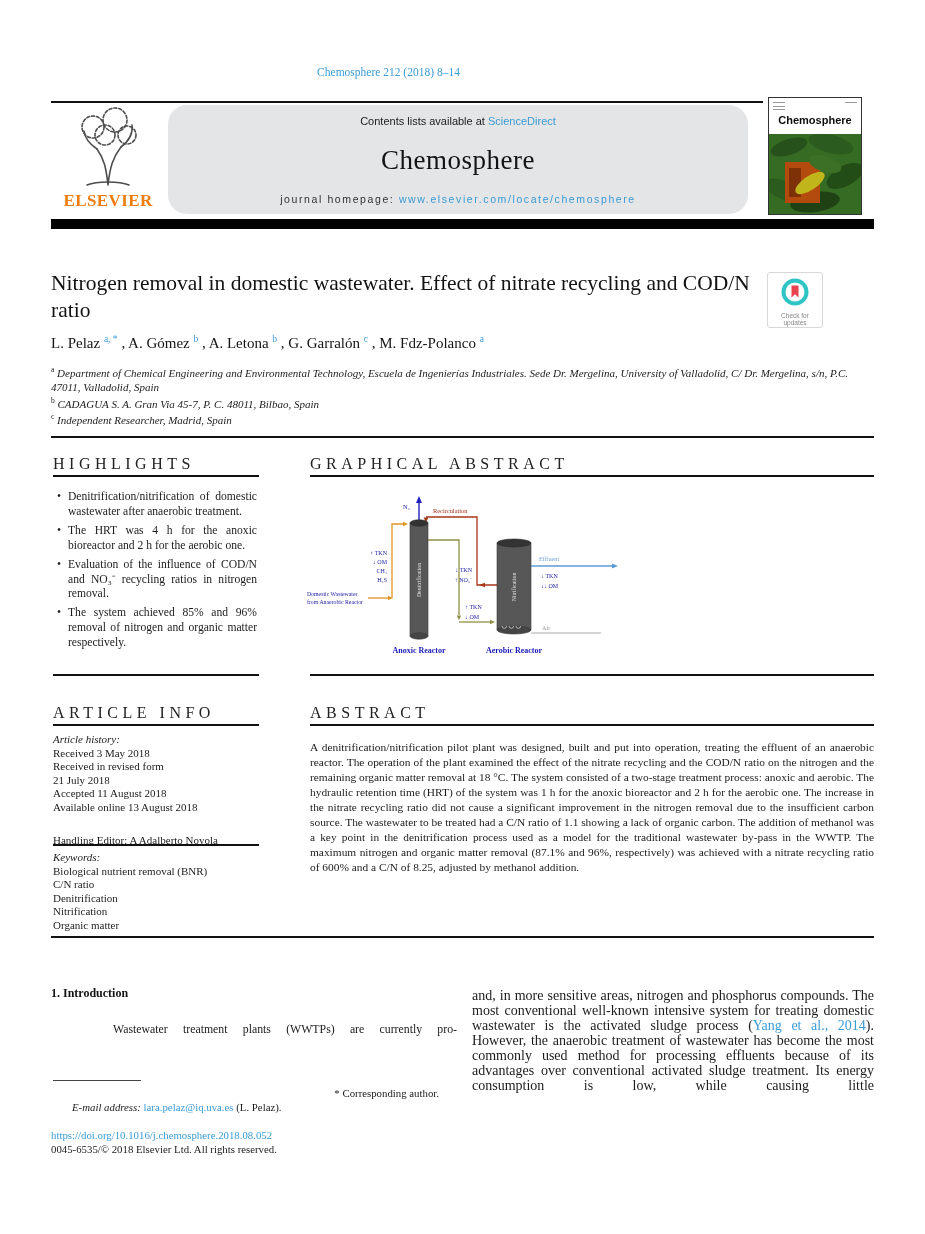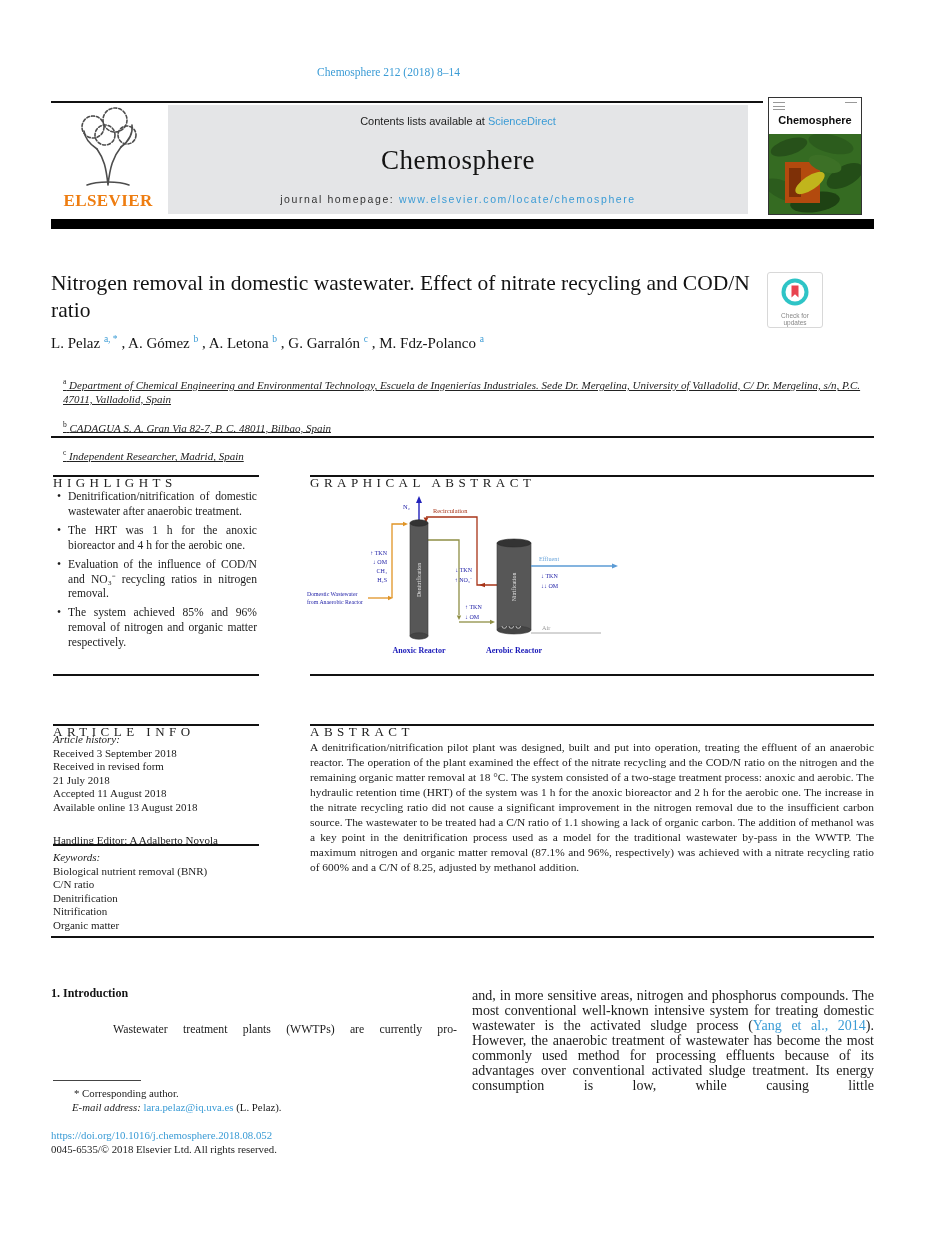--- a/index.html
+++ b/index.html
@@ -6,21 +6,21 @@
   .page{position:relative;width:925px;height:1234px;background:#fff;margin:0 auto;
         font-family:"Liberation Serif",serif;color:#1b1b1b;overflow:hidden;}
   .abs{position:absolute;}
   .blue{color:#3a9bd5;}
   .rule{background:#111;}
   
   .citation{top:66px;left:0;width:777px;text-align:center;font-size:11.5px;color:#3a9bd5;}
   .rule-top{top:101px;left:51px;width:712px;height:2px;}
   .banner{top:105px;left:168px;width:580px;height:109px;background:#e4e5e7;
           display:flex;flex-direction:column;align-items:center;justify-content:space-between;
-          padding:10px 0 9px 0;box-sizing:border-box;}
+          padding:10px 0 9px 0;box-sizing:border-box;border-radius:19px;}
   .contents-line{font-family:"Liberation Sans",sans-serif;font-size:11px;color:#222;}
   .journal-name{font-size:27px;color:#141414;letter-spacing:0.5px;}
   .homepage-line{font-family:"Liberation Sans",sans-serif;font-size:10.5px;letter-spacing:1.6px;color:#333;}
   .elsevier{top:105px;left:51px;width:114px;height:109px;text-align:center;}
   .elsevier-word{font-size:17px;font-weight:bold;color:#ee7d11;letter-spacing:0.4px;margin-top:-2px;}
   .cover{top:97px;left:768px;width:94px;height:118px;border:1px solid #333;box-sizing:border-box;background:#fff;cursor:pointer;}
   .cover-top{position:relative;height:36px;}
   .cover-title{position:absolute;left:0;top:16px;width:100%;text-align:center;
                font-family:"Liberation Sans",sans-serif;font-weight:bold;font-size:11px;color:#0d0d0d;}
   .tiny-bars{position:absolute;width:12px;height:8px;display:flex;flex-direction:column;justify-content:space-between;}
@@ -28,24 +28,24 @@
   .rule-thick{top:219px;left:51px;width:823px;height:10px;background:#000;}
   
   .title{top:270px;left:51px;width:710px;font-size:21.5px;line-height:27px;color:#131313;}
   .badge{top:272px;left:767px;width:54px;height:54px;border:1px solid #d8d8d8;border-radius:3px;
          text-align:center;cursor:pointer;}
   .badge-text{font-family:"Liberation Sans",sans-serif;font-size:6.5px;color:#888;line-height:7px;margin-top:1px;}
   .authors{top:334px;left:51px;width:760px;font-size:15px;color:#141414;}
   .authors .sup{font-size:9.5px;vertical-align:super;color:#3a9bd5;}
   .affils{top:363px;left:51px;width:822px;font-size:11px;font-style:italic;line-height:14px;color:#222;}
   .affils .sup{font-size:7.5px;vertical-align:super;font-style:normal;}
-  .affil{margin:12px;text-decoration:underline;}
+  .affil{margin:0;}
   .rule-mid{top:436px;left:51px;width:823px;height:2px;}
   
-  .sec-head{font-size:13px;letter-spacing:4.5px;color:#222;margin-top:20px;}
+  .sec-head{font-size:16px;letter-spacing:4.5px;color:#222;}
   
   .hl-head{top:455px;left:53px;}
   .hl-rule{top:475px;left:53px;width:206px;height:2px;}
   .hl-list{top:486px;left:53px;width:208px;font-size:11.6px;line-height:14.9px;text-align:justify;}
   .hl-item{position:relative;padding-left:11px;margin:4px;hyphens:manual;}
   .hl-item::before{content:"\2022";position:absolute;left:0;top:0;}
   
   .ga-head{top:455px;left:310px;}
   .ga-rule{top:475px;left:310px;width:564px;height:2px;}
   .rule-hl-bot{top:674px;left:53px;width:206px;height:2px;}
@@ -66,21 +66,21 @@
   .rule-ab-bot{top:936px;left:51px;width:823px;height:2px;}
   
   .intro-head{top:986px;left:51px;font-size:12px;font-weight:bold;color:#131313;}
   .intro-left{top:1022px;left:51px;width:406px;font-size:11.8px;line-height:15px;}
   .jline{text-align:justify;text-align-last:justify;margin-left:48px;}
   .indent{text-indent:14px;}
   .intro-right{top:988px;left:472px;width:402px;font-size:14px;line-height:15px;
                text-align:justify;text-align-last:justify;}
   
   .fn-rule{top:1080px;left:53px;width:88px;height:1px;background:#444;}
-  .fn-corr{top:1087px;left:74px;width:380px;font-size:10.8px;}
+  .fn-corr{top:1087px;left:59px;width:380px;font-size:10.8px;text-align:right;}
   .fn-mail{top:1101px;left:72px;width:380px;font-size:10.8px;}
   .fn-mail .lbl{font-style:italic;}
   .doi{top:1129px;left:51px;width:420px;font-size:10.8px;color:#3a9bd5;}
   .issn{top:1143px;left:51px;width:420px;font-size:10.8px;color:#222;}
 </style>
 </head>
 <body>
 
 <div class="page">
 
@@ -157,31 +157,31 @@
   <div class="abs authors">
     <span>L. Pelaz </span><span class="sup">a, *</span>
     <span>, A. Gómez </span><span class="sup">b</span>
     <span>, A. Letona </span><span class="sup">b</span>
     <span>, G. Garralón </span><span class="sup">c</span>
     <span>, M. Fdz-Polanco </span><span class="sup">a</span>
   </div>
 
   <div class="abs affils">
     <p class="affil"><span class="sup">a</span> <span>Department of Chemical Engineering and Environmental Technology, Escuela de Ingenierías Industriales. Sede Dr. Mergelina, University of Valladolid, C/ Dr. Mergelina, s/n, P.C. 47011, Valladolid, Spain</span></p>
-    <p class="affil"><span class="sup">b</span> <span>CADAGUA S. A. Gran Via 82-7, P. C. 48011, Bilbao, Spain</span></p>
+    <p class="affil"><span class="sup">b</span> <span>CADAGUA S. A. Gran Via 45-7, P. C. 48011, Bilbao, Spain</span></p>
     <p class="affil"><span class="sup">c</span> <span>Independent Researcher, Madrid, Spain</span></p>
   </div>
 
   <div class="abs rule rule-mid"></div>
 
   <div class="abs sec-head hl-head">HIGHLIGHTS</div>
   <div class="abs rule hl-rule"></div>
   <div class="abs hl-list">
     <p class="hl-item">Denitrification/nitrification of do­mestic wastewater after anaerobic treatment.</p>
-    <p class="hl-item">The HRT was 1 h for the anoxic bioreactor and 4 h for the aerobic one.</p>
+    <p class="hl-item">The HRT was 4 h for the anoxic bioreactor and 2 h for the aerobic one.</p>
     <p class="hl-item">Evaluation of the influence of COD/N and NO₃⁻ recycling ratios in nitrogen removal.</p>
     <p class="hl-item">The system achieved 85% and 96% removal of nitrogen and organic matter respectively.</p>
   </div>
 
   <div class="abs sec-head ga-head">GRAPHICAL ABSTRACT</div>
   <div class="abs rule ga-rule"></div>
 
   <svg class="abs" style="left:305px;top:487px;" width="380" height="175" viewBox="0 0 380 175" font-family="Liberation Serif, serif">
 
     <g stroke="#e09426" stroke-width="1.3" fill="none">
@@ -267,21 +267,21 @@
     <text x="209" y="166" text-anchor="middle" font-size="8" font-weight="bold" fill="#1717b8">Aerobic Reactor</text>
   </svg>
 
   <div class="abs rule rule-hl-bot"></div>
   <div class="abs rule rule-ga-bot"></div>
 
   <div class="abs sec-head ai-head">ARTICLE INFO</div>
   <div class="abs rule ai-rule"></div>
   <div class="abs ai-body">
     <div class="ai-label">Article history:</div>
-    <div>Received 3 September 2018</div>
+    <div>Received 3 May 2018</div>
     <div>Received in revised form</div>
     <div>21 July 2018</div>
     <div>Accepted 11 August 2018</div>
     <div>Available online 13 August 2018</div>
     <div class="ai-editor">Handling Editor: A Adalberto Noyola</div>
   </div>
   <div class="abs rule kw-rule"></div>
   <div class="abs kw-body">
     <div class="ai-label">Keywords:</div>
     <div>Biological nutrient removal (BNR)</div>

